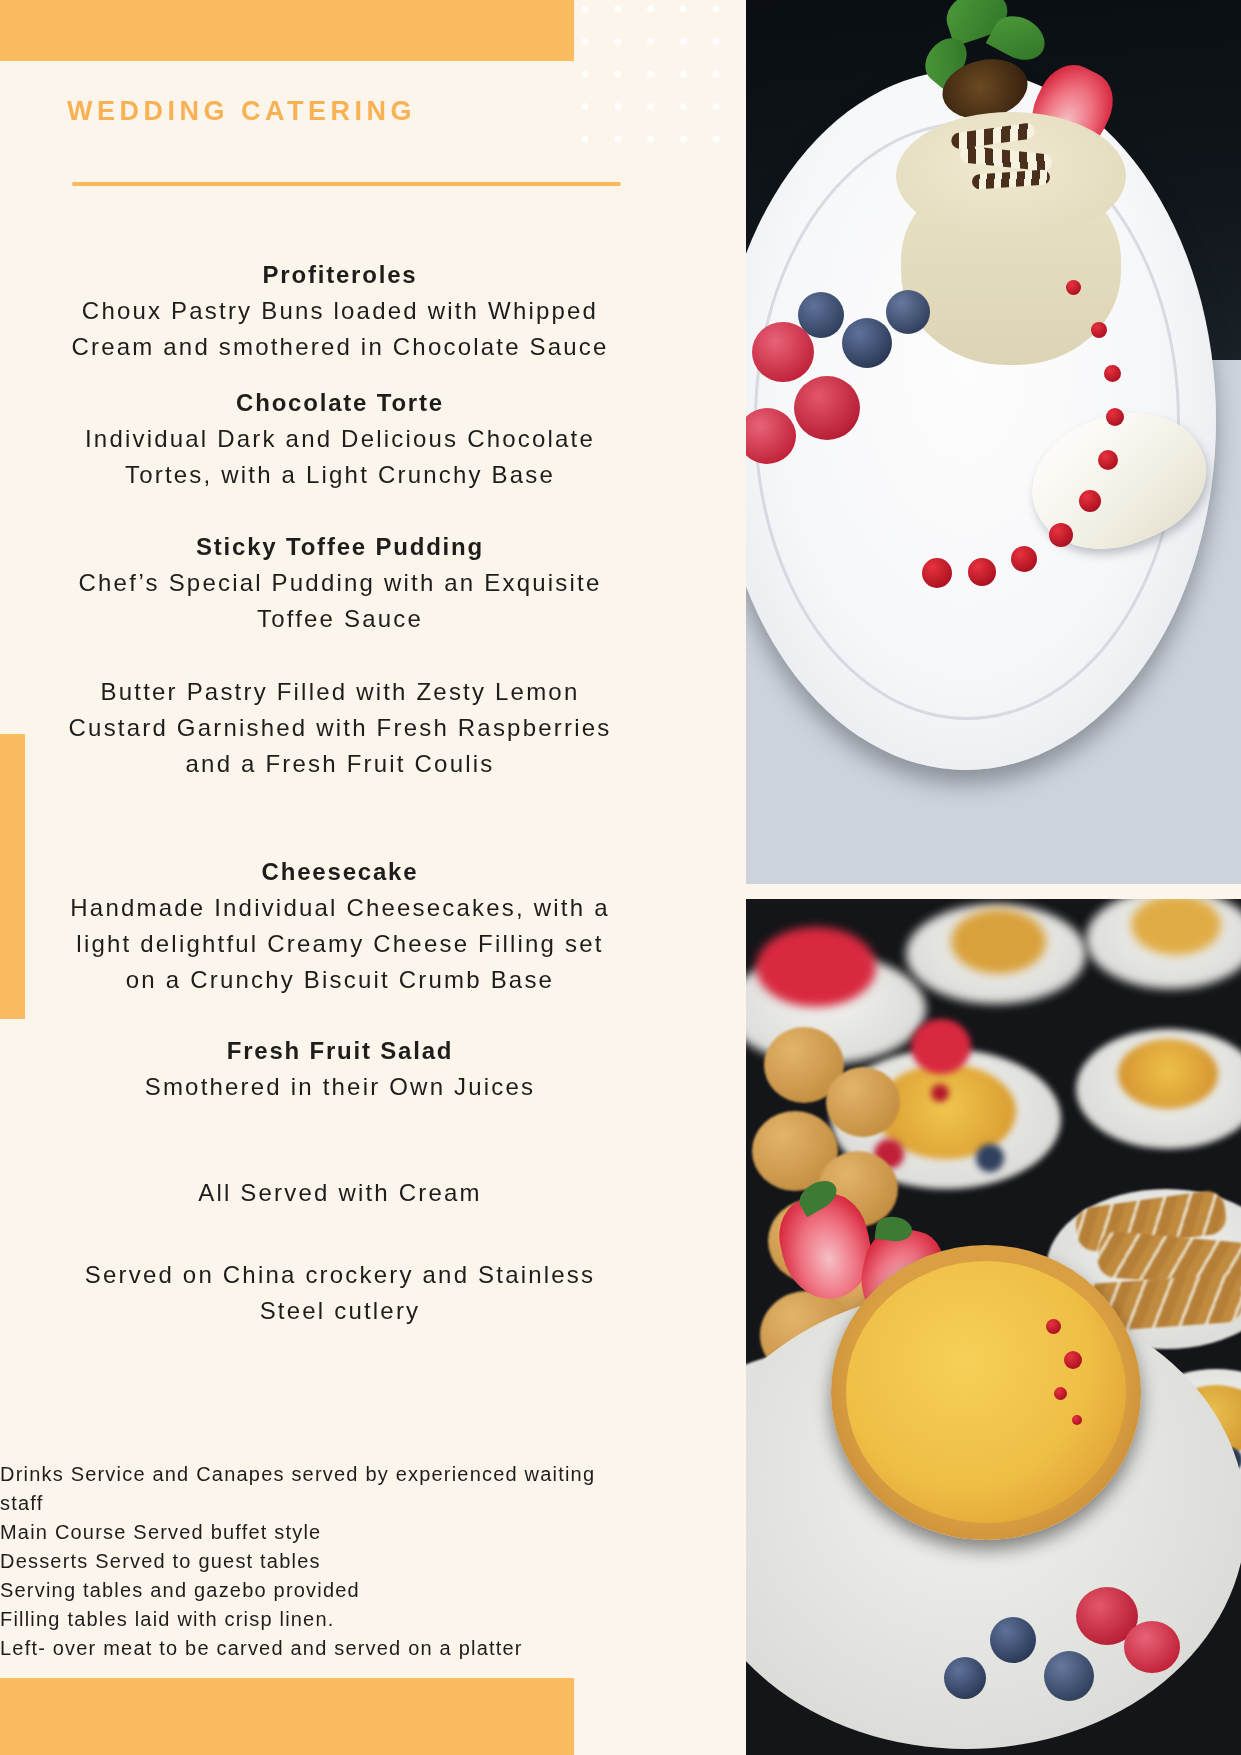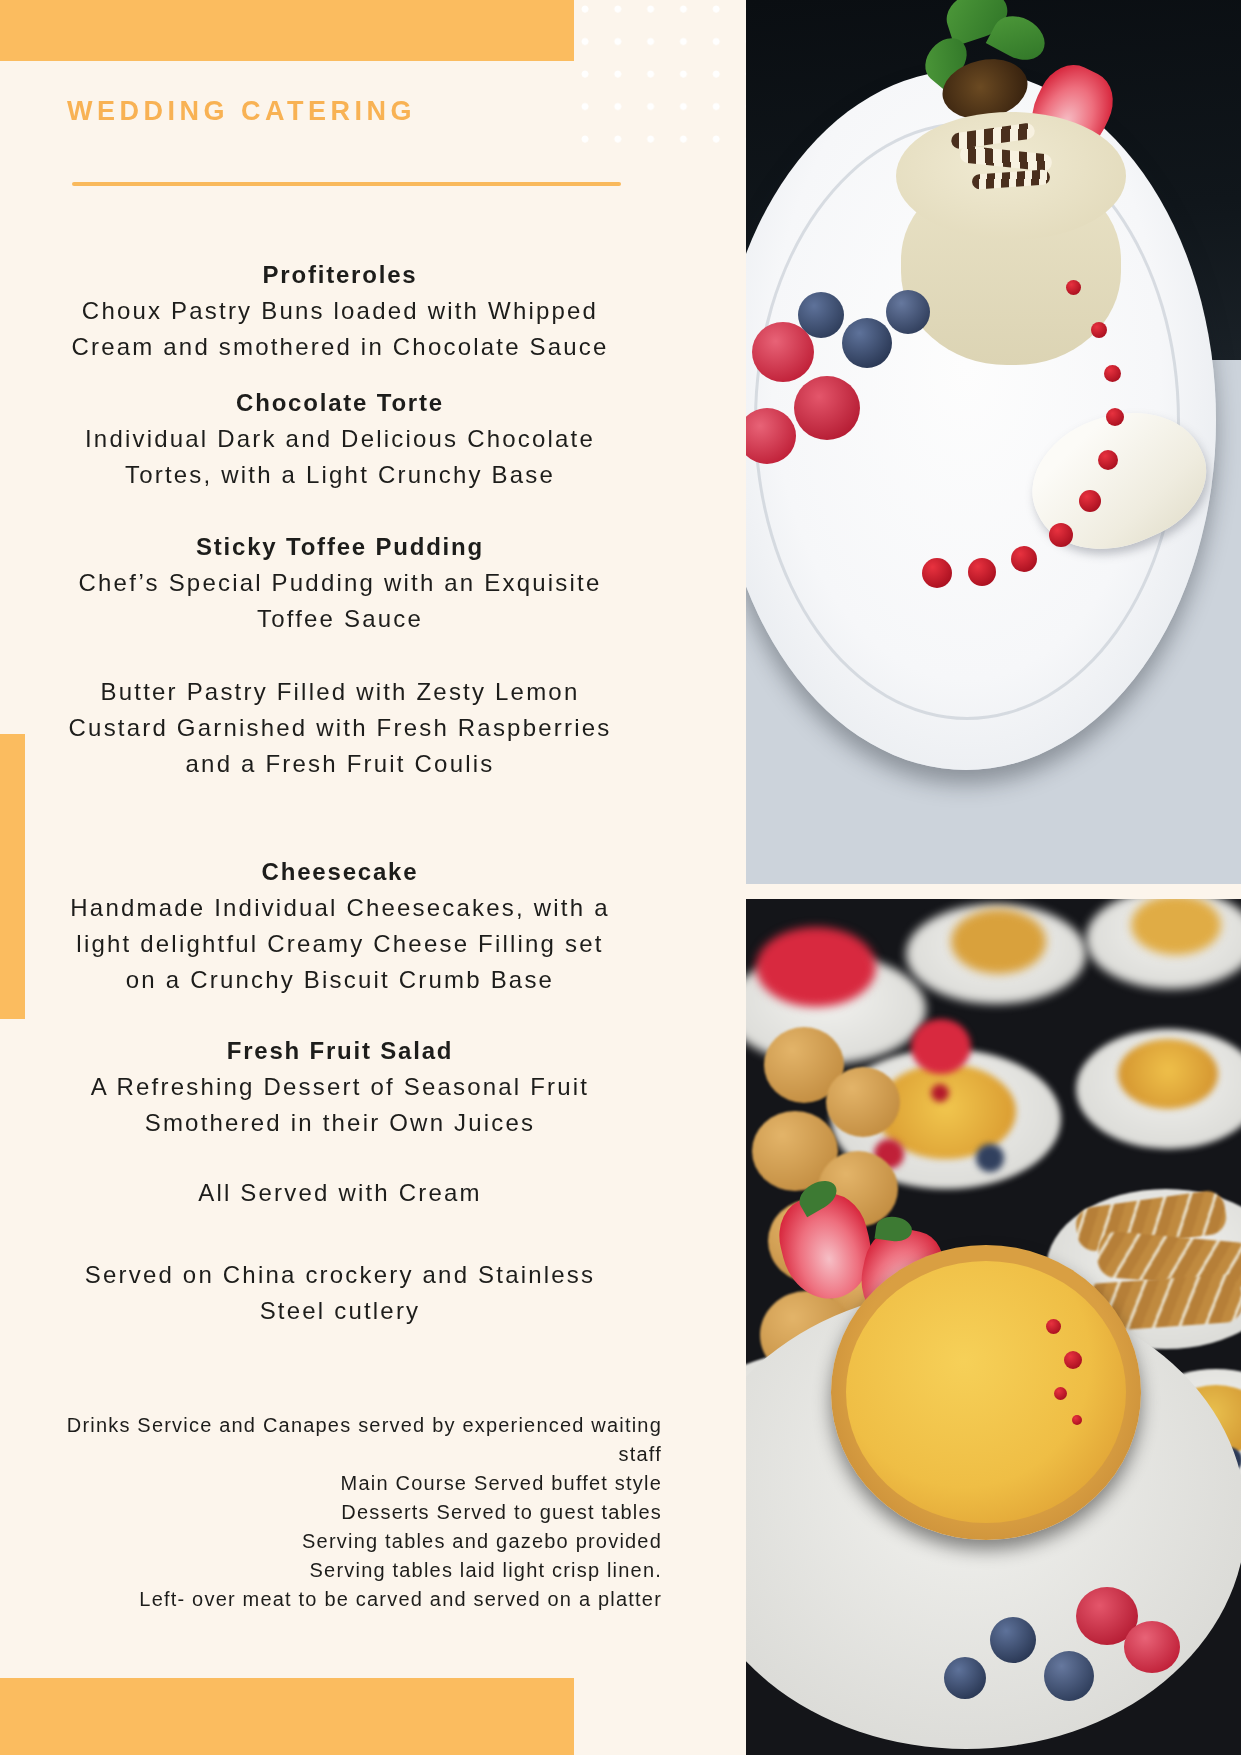--- a/index.html
+++ b/index.html
@@ -20,21 +20,21 @@
            letter-spacing:4.5px;color:#F8B254;}
   .heading-rule{position:absolute;left:72px;top:182px;width:549px;height:4px;
                 background:#F9B95C;border-radius:2px;}
 
   
   .section{position:absolute;left:15px;width:650px;text-align:center;color:#1D1D1B;
            font-size:24px;line-height:36px;letter-spacing:2.2px;}
   .section .title{font-weight:bold;letter-spacing:1.8px;}
   .note{position:absolute;left:15px;width:650px;text-align:center;color:#1D1D1B;
         font-size:24px;line-height:36px;letter-spacing:2.2px;}
-  .footer{position:absolute;left:0;top:1411px;width:662px;text-align:right;color:#1D1D1B;
+  .footer{position:absolute;left:0;top:1460px;width:662px;text-align:left;color:#1D1D1B;
           font-size:20px;line-height:29px;letter-spacing:1.2px;}
   .footer div{white-space:nowrap;}
 
   
   .photo{position:absolute;left:746px;width:495px;overflow:hidden;}
   .photo-top{top:0;height:884px;background:#CCD3DB;}
   .photo-top .dark-bg{position:absolute;left:0;top:0;width:100%;height:360px;
       background:linear-gradient(175deg,#0A0E12 0%,#10161B 60%,#1A2127 100%);}
   .plate{position:absolute;border-radius:50%;
       background:radial-gradient(ellipse at 50% 42%,#FDFDFD 0%,#F6F7F9 55%,#E9ECF0 78%,#DDE1E7 100%);
@@ -110,37 +110,36 @@
 
   <div class="section" style="top:854px;">
     <div class="title">Cheesecake</div>
     <div>Handmade Individual Cheesecakes, with a</div>
     <div>light delightful Creamy Cheese Filling set</div>
     <div>on a Crunchy Biscuit Crumb Base</div>
   </div>
 
   <div class="section" style="top:1033px;">
     <div class="title">Fresh Fruit Salad</div>
-    <div>A Refreshing Dessert of Seasonal Fruit</div>
     <div>Smothered in their Own Juices</div>
   </div>
 
   <div class="note" style="top:1175px;">All Served with Cream</div>
   <div class="note" style="top:1249px;margin-top:8px;">
     <div>Served on China crockery and Stainless</div>
     <div>Steel cutlery</div>
   </div>
 
   <div class="footer">
     <div>Drinks Service and Canapes served by experienced waiting</div>
     <div>staff</div>
     <div>Main Course Served buffet style</div>
     <div>Desserts Served to guest tables</div>
     <div>Serving tables and gazebo provided</div>
-    <div>Serving tables laid light crisp linen.</div>
+    <div>Filling tables laid with crisp linen.</div>
     <div>Left- over meat to be carved and served on a platter</div>
   </div>
 
   <div class="photo photo-top">
     <div class="dark-bg"></div>
     <div class="plate" style="left:-30px;top:70px;width:500px;height:700px;"></div>
     <div class="plate-rim" style="left:8px;top:122px;width:420px;height:592px;"></div>
 
     <div class="leaf" style="left:200px;top:-8px;width:62px;height:46px;transform:rotate(-18deg);"></div>
     <div class="leaf" style="left:246px;top:18px;width:54px;height:40px;transform:rotate(28deg);"></div>

